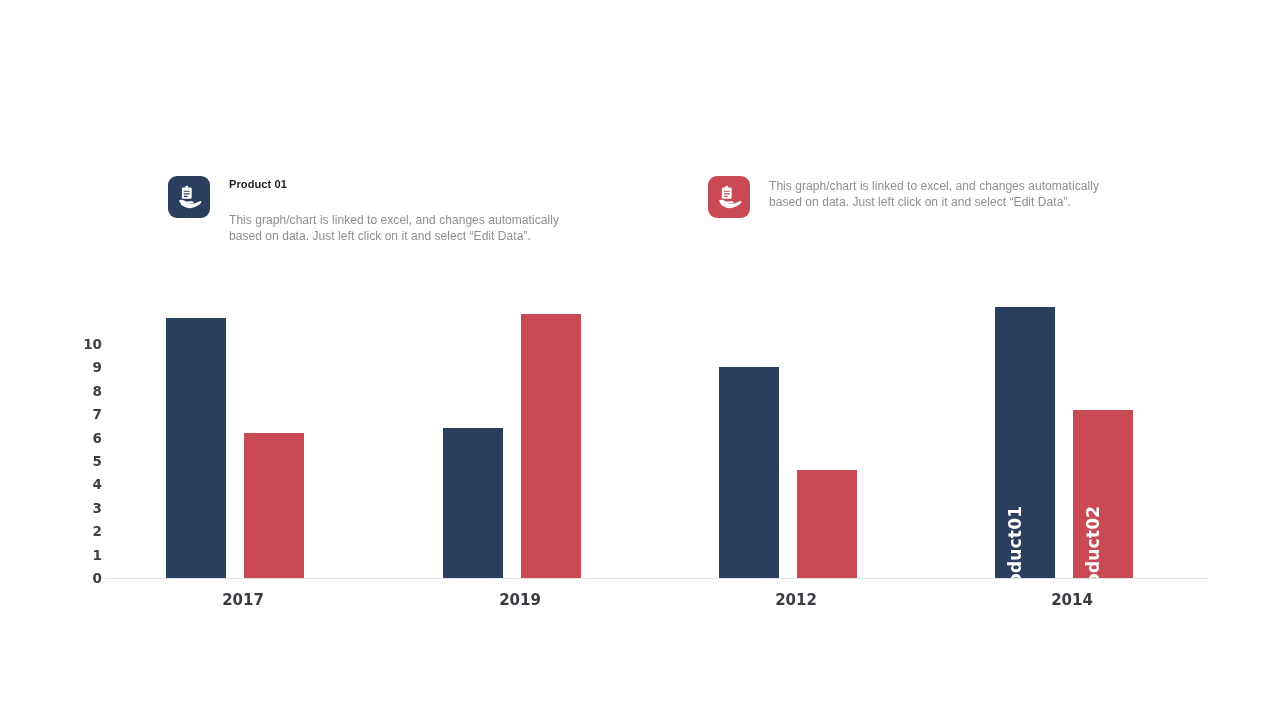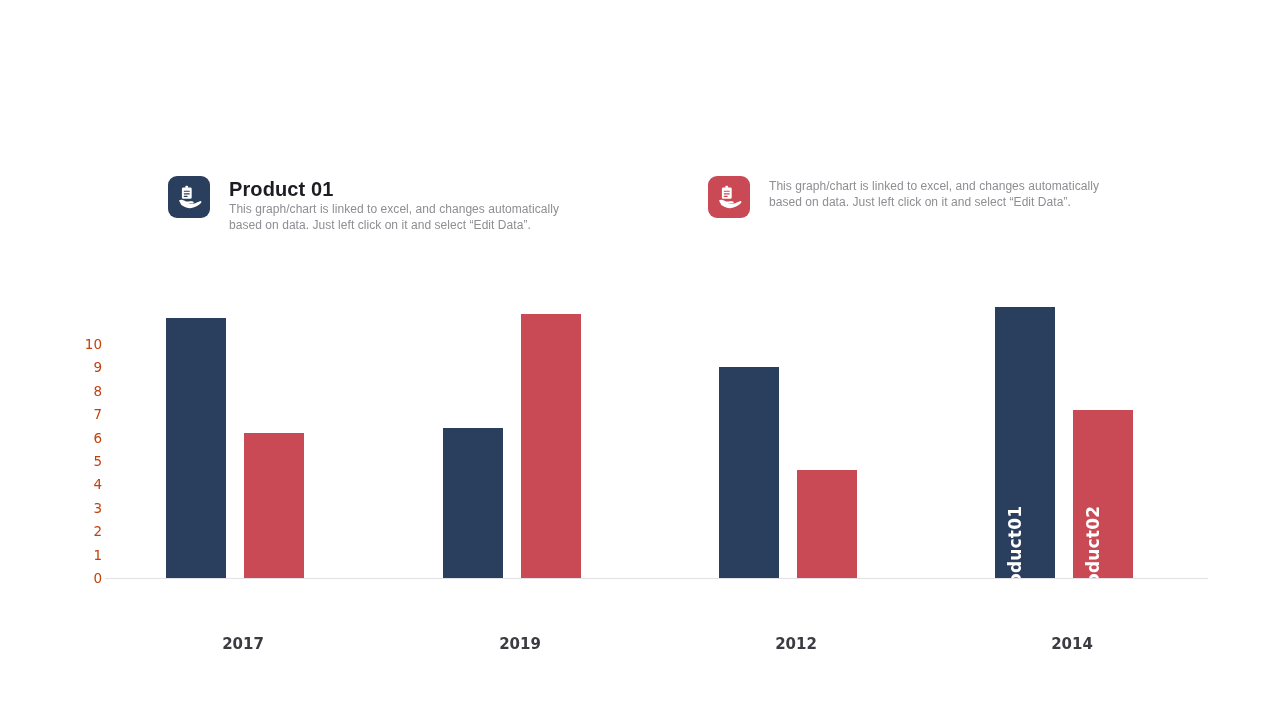--- a/index.html
+++ b/index.html
@@ -50,25 +50,25 @@
     display: flex;
     align-items: center;
     justify-content: center;
   }
   .legend-icon.navy { background: #2a3e5e; }
   .legend-icon.red  { background: #c94a55; }
 
   .legend-text { margin-left: 19px; padding-top: 2px; }
 
   .legend-title {
-    font-size: 20px;
+    font-size: 11px;
     font-weight: bold;
     color: #1c1c22;
     letter-spacing: 0.1px;
-    margin-bottom: 0;
+    margin-bottom: 22px;
     white-space: nowrap;
   }
 
   .legend-desc {
     font-size: 12px;
     line-height: 1.37;
     color: #8e8e93;
     width: 348px;
     letter-spacing: 0.05px;
   }
@@ -88,22 +88,22 @@
     top: 334px;
     width: 40px;
     height: 254px;
   }
   .y-tick {
     position: absolute;
     right: 0;
     width: 40px;
     text-align: right;
     font-size: 13.5px;
-    font-weight: normal;
-    color: #c2410c;
+    font-weight: bold;
+    color: #404040;
     transform: translateY(-50%);
     font-family: "DejaVu Sans", sans-serif;
   }
 
   .axis-line {
     position: absolute;
     left: 105px;
     top: 578px;
     width: 1103px;
     height: 1px;
@@ -143,21 +143,20 @@
 
   .x-label {
     position: absolute;
     top: 591px;
     width: 140px;
     text-align: center;
     font-size: 15px;
     font-weight: bold;
     color: #3b3b42;
     font-family: "DejaVu Sans", sans-serif;
-    margin-top: 44px;
   }
 </style>
 </head>
 <body>
 
 <div class="slide">
 
 
   <div class="legend-item" id="legend-0">
     <div class="legend-icon navy">

